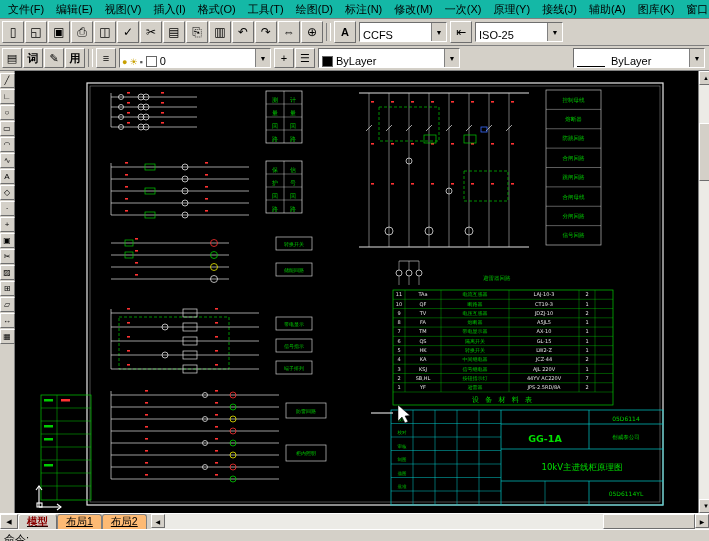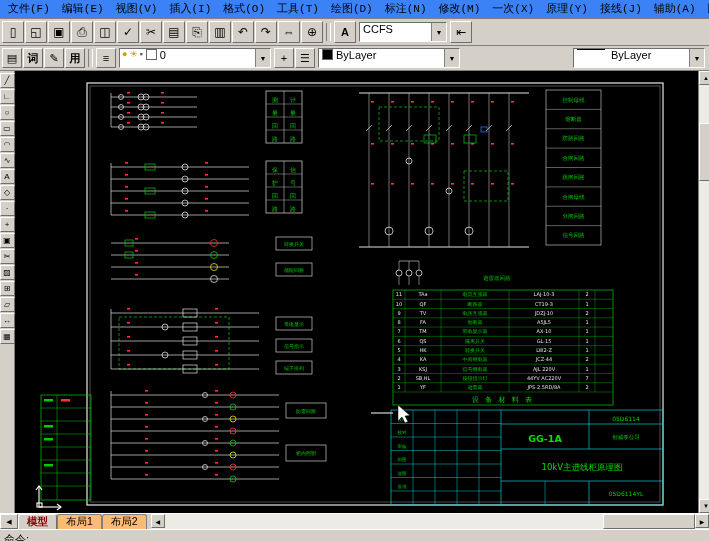--- a/index.html
+++ b/index.html
@@ -1,33 +1,33 @@
 <!DOCTYPE html>
 <html><head>
 <meta charset="utf-8">
 <style>
   html,body{margin:0;padding:0;}
   body{width:709px;height:541px;overflow:hidden;position:relative;
        font-family:"Liberation Sans","DejaVu Sans",sans-serif;font-size:11px;
        background:#d4d0c8;color:#000;}
   
-  .menubar{height:18px;display:flex;align-items:flex-start;background:#3b82f6;
-           border-bottom:1px solid #808080;padding-left:2px;font-family:Liberation Mono, monospace;}
+  .menubar{height:18px;display:flex;align-items:flex-end;background:#14b8a6;
+           border-bottom:1px solid #808080;padding-left:2px;}
   .menu-item{padding:1px 6px;white-space:nowrap;font-size:11px;cursor:default;}
   .toolbar{display:flex;align-items:center;background:#d4d0c8;gap:1px;
            border-bottom:1px solid #808080;padding:1px 2px;}
   #tb1{height:24px;} #tb2{height:22px;}
   .tbtn{width:20px;height:20px;display:flex;align-items:center;justify-content:center;
         background:#d4d0c8;border:1px solid;border-color:#ffffff #6e6e6e #6e6e6e #ffffff;
         font-size:12px;line-height:1;cursor:default;user-select:none;}
   #tb2 .tbtn{width:18px;height:18px;font-size:11px;}
   .tbtn.char{font-size:11px;font-weight:bold;}
   .sep{width:3px;height:18px;border-left:1px solid #808080;border-right:1px solid #fff;margin:0 2px;}
   .combo{height:18px;background:#fff;border:1px solid;border-color:#6e6e6e #ffffff #ffffff #6e6e6e;
-         display:flex;align-items:flex-start;font-size:11px;position:relative;margin:0 2px;}
+         display:flex;align-items:flex-end;font-size:11px;position:relative;margin:0 2px;}
   .combo .ctext{flex:1;padding:0 3px;white-space:nowrap;overflow:hidden;}
   .combo .drop{width:14px;height:100%;background:#d4d0c8;display:flex;align-items:center;
          justify-content:center;border-left:1px solid #808080;font-size:7px;}
   .swatch{width:9px;height:9px;background:#000;border:1px solid #666;margin-left:3px;}
   .lglyph{font-size:9px;margin-left:2px;}
   .ltline{display:inline-block;width:28px;height:0;border-top:1px solid #000;margin:0 3px;}
   
   .workspace{display:flex;height:442px;}
   .sidetools{width:14px;background:#d4d0c8;display:flex;flex-direction:column;align-items:center;
              padding-top:2px;gap:1px;border-right:1px solid #808080;}
@@ -95,20 +95,24 @@
       <span class="tbtn">⇔</span>
       <span class="tbtn">⊕</span>
     </span>
   <span class="sep"></span>
   <span class="tbtn char">A</span>
   <span class="combo" style="width:86px;">
     <span class="ctext">CCFS</span>
     <span class="drop">▼</span>
   </span>
   <span class="tbtn">⇤</span>
+  <span class="combo" style="width:86px;">
+    <span class="ctext">ISO-25</span>
+    <span class="drop">▼</span>
+  </span>
 </div>
 
 <div class="toolbar" id="tb2">
   <span class="tbtn">▤</span>
   <span class="tbtn char">词</span>
   <span class="tbtn">✎</span>
   <span class="tbtn char">用</span>
   <span class="sep"></span>
   <span class="tbtn">≡</span>
   <span class="combo" style="width:150px;">
@@ -540,21 +544,21 @@
   <div class="vscroll">
     <div class="sbtn">▲</div>
     <div class="vthumb"></div>
     <div class="vfill"></div>
     <div class="sbtn">▼</div>
   </div>
 </div>
 
 <div class="tabrow">
   <span class="tabnav">◀</span>
-  <span id="tabs" style="display:flex;">
+  <span id="tabs" style="display:flex;text-decoration:underline;">
       <span class="tab active">模型</span>
       <span class="tab">布局1</span>
       <span class="tab">布局2</span>
     </span>
   <div class="hscroll">
     <div class="sbtn">◀</div>
     <div class="hfill"></div>
     <div class="hthumb"></div>
     <div class="sbtn">▶</div>
   </div>

